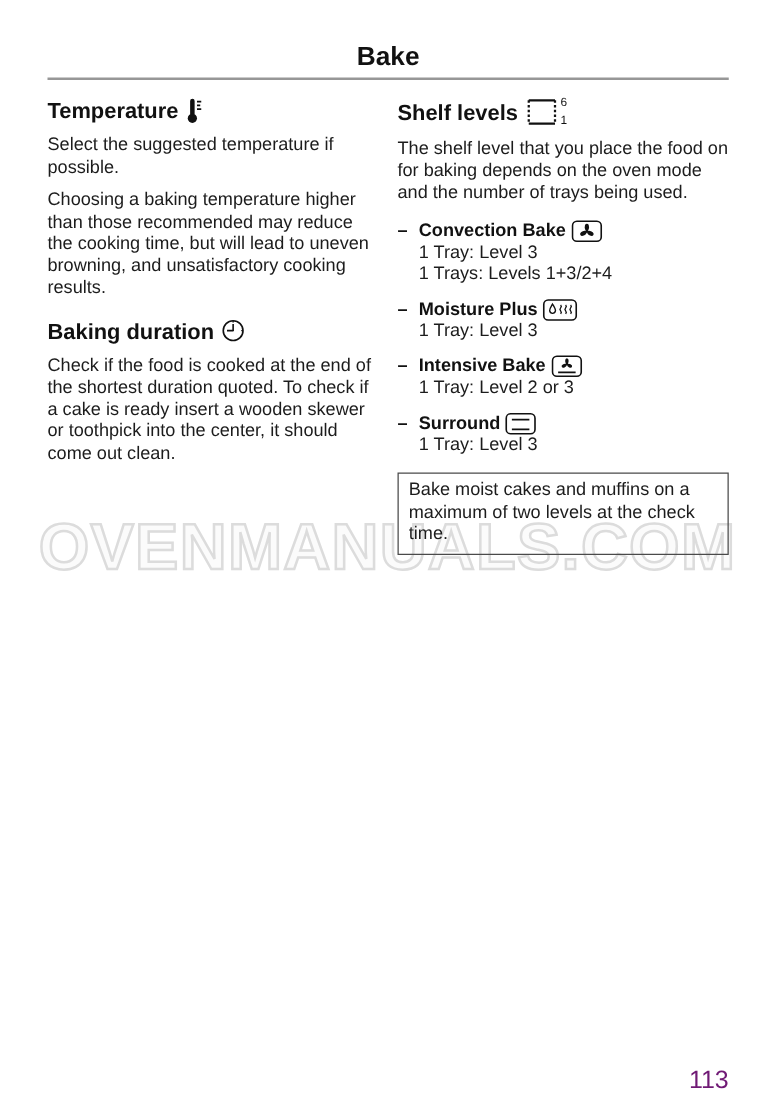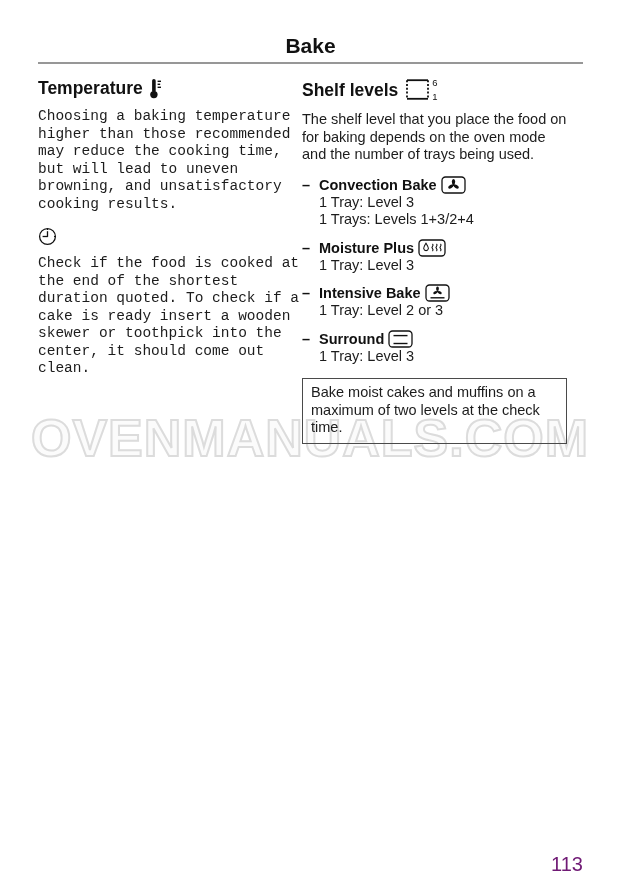--- a/index.html
+++ b/index.html
@@ -48,21 +48,21 @@
     color: #111;
   }
   .header-rule {
     margin-top: 4px;
     height: 2px;
     background: #979797;
   }
   .columns {
     display: flex;
     margin-top: 13px;
-    gap: 2px;
+    gap: 18px;
   }
   .col-left  { width: 262px; flex: none; }
   .col-right { width: 265px; flex: none; }
 
   h2.section-heading {
     margin: 0 0 9px 0;
     font-size: 17.5px;
     line-height: 22px;
     font-weight: bold;
     color: #111;
@@ -70,21 +70,21 @@
     align-items: center;
     gap: 6px;
   }
   .section + .section { margin-top: 14px; }
   p.body-text {
     margin: 0 0 9px 0;
     font-size: 14.5px;
     line-height: 17.5px;
     color: #1c1c1c;
   }
-  p.body-text:last-child { margin-bottom: 0; font-family: Liberation Mono, monospace; }
+  p.body-text:last-child { margin-bottom: 0; }
 
   
   .rack-wrap { display: inline-flex; align-items: center; }
   .rack-nums {
     display: flex;
     flex-direction: column;
     justify-content: space-between;
     height: 24px;
     font-size: 9.5px;
     line-height: 10px;
@@ -155,25 +155,27 @@
             <span>
               <svg width="13" height="21" viewBox="0 0 13 21">
                 <rect x="3.1" y="1" width="3.6" height="13.5" rx="1.8" fill="#111"></rect>
                 <circle cx="4.9" cy="16.6" r="3.7" fill="#111"></circle>
                 <rect x="8.6" y="2.6" width="3.4" height="1.4" fill="#111"></rect>
                 <rect x="8.6" y="5.6" width="2.6" height="1.4" fill="#111"></rect>
                 <rect x="8.6" y="8.6" width="3.4" height="1.4" fill="#111"></rect>
               </svg>
             </span>
           </h2>
+          <p class="body-text">Select the suggested temperature if possible.</p>
           <p class="body-text">Choosing a baking temperature higher than those recommended may reduce the cooking time, but will lead to uneven browning, and unsatisfactory cooking results.</p>
         </div>
 
         <div class="section">
           <h2 class="section-heading">
+            <span>Baking duration</span>
             <span>
               <svg width="19" height="19" viewBox="0 0 19 19">
                 <circle cx="9.5" cy="9.5" r="7.9" fill="none" stroke="#111" stroke-width="1.3"></circle>
                 <line x1="9.5" y1="9.8" x2="9.5" y2="4.2" stroke="#111" stroke-width="1.3"></line>
                 <line x1="9.8" y1="9.5" x2="4.6" y2="9.5" stroke="#111" stroke-width="1.3"></line>
                 <line x1="9.5" y1="1.6" x2="9.5" y2="3" stroke="#111" stroke-width="1.1"></line>
                 <line x1="17.4" y1="9.5" x2="16" y2="9.5" stroke="#111" stroke-width="1.1"></line>
               </svg>
             </span>
           </h2>

